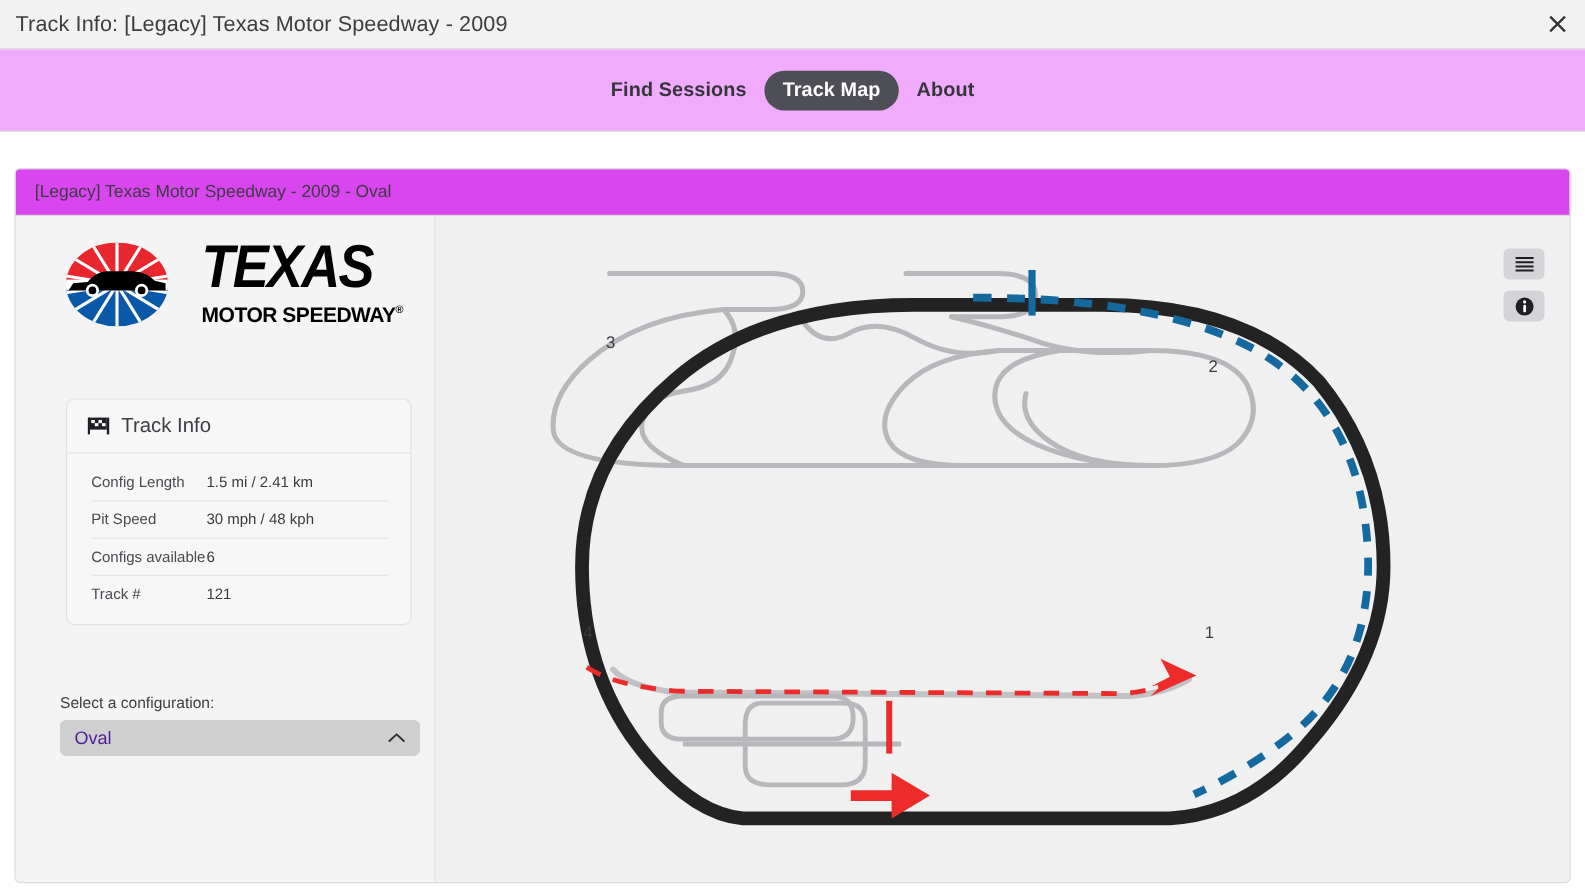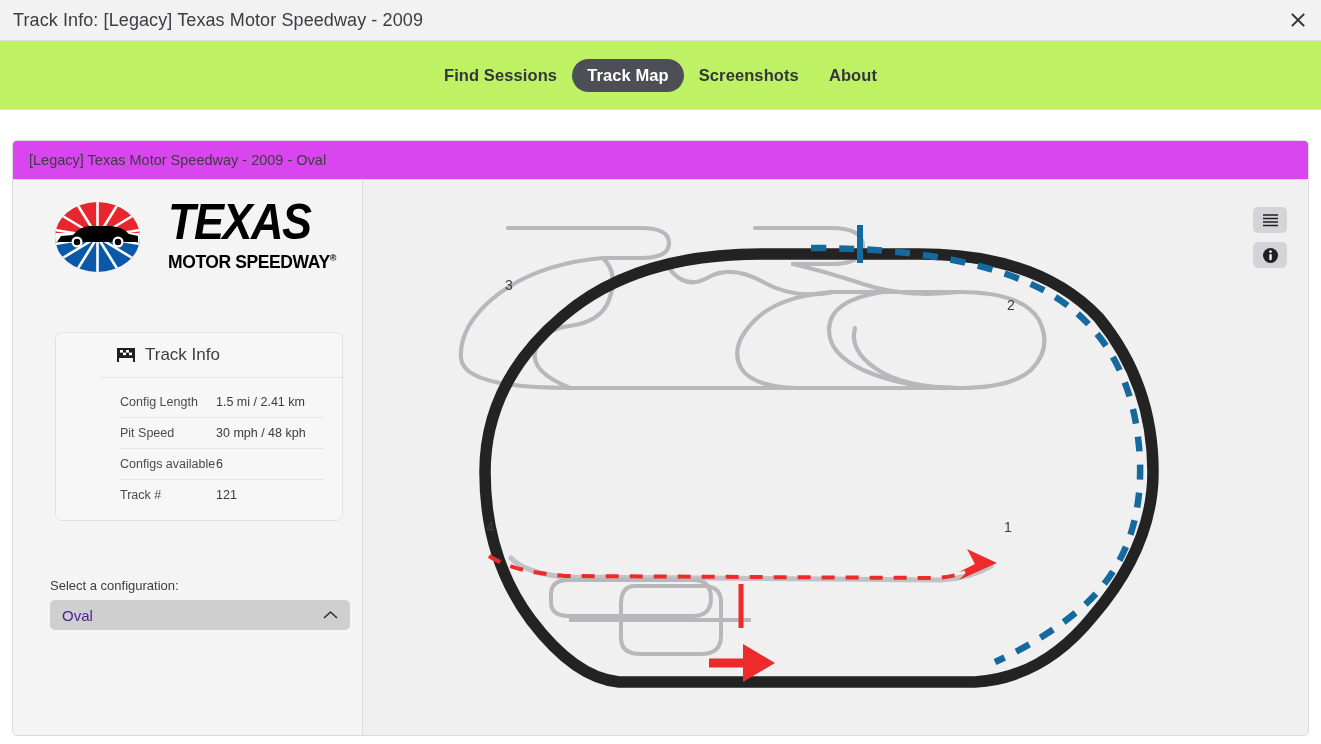--- a/index.html
+++ b/index.html
@@ -31,21 +31,21 @@
     right: 0; top: 0;
     width: 46px; height: 40px;
     display: flex; align-items: center; justify-content: center;
     cursor: pointer;
   }
   .close-btn svg { display: block; }
 
   
   .navbar {
     height: 69px;
-    background: #bef264;
+    background: #f0abfc;
     border-bottom: 1px solid #dfdfdf;
     display: flex;
     align-items: center;
     justify-content: center;
     gap: 0px;
   }
   .nav-item {
     font-size: 16.5px;
     font-weight: bold;
     color: #35353b;
@@ -153,21 +153,20 @@
   .logo-sub sup { font-size: 9px; }
 
   
   .info-panel {
     position: absolute;
     left: 42px; top: 152px;
     width: 288px;
     background: #f7f7f7;
     border: 1px solid #e2e2e2;
     border-radius: 7px;
-    padding-left: 44px;
   }
   .info-head {
     display: flex;
     align-items: center;
     gap: 9px;
     padding: 12px 0 12px 17px;
     border-bottom: 1px solid #e4e4e4;
   }
   .info-head-title {
     font-size: 17px;
@@ -249,21 +248,20 @@
   <div class="close-btn">
     <svg width="18" height="18" viewBox="0 0 18 18">
       <path d="M3.5 3.5 L14.5 14.5 M14.5 3.5 L3.5 14.5" stroke="#333338" stroke-width="1.9" fill="none" stroke-linecap="square"></path>
     </svg>
   </div>
 </div>
 
 <div class="navbar">
   <div class="nav-item">Find Sessions</div>
   <div class="nav-item active">Track Map</div>
-  <div class="nav-item">Screenshots</div>
   <div class="nav-item">About</div>
 </div>
 
 <div class="card">
 
   <div class="card-header">[Legacy] Texas Motor Speedway - 2009 - Oval</div>
 
   <div class="card-body">
 
     <div class="sidebar">

